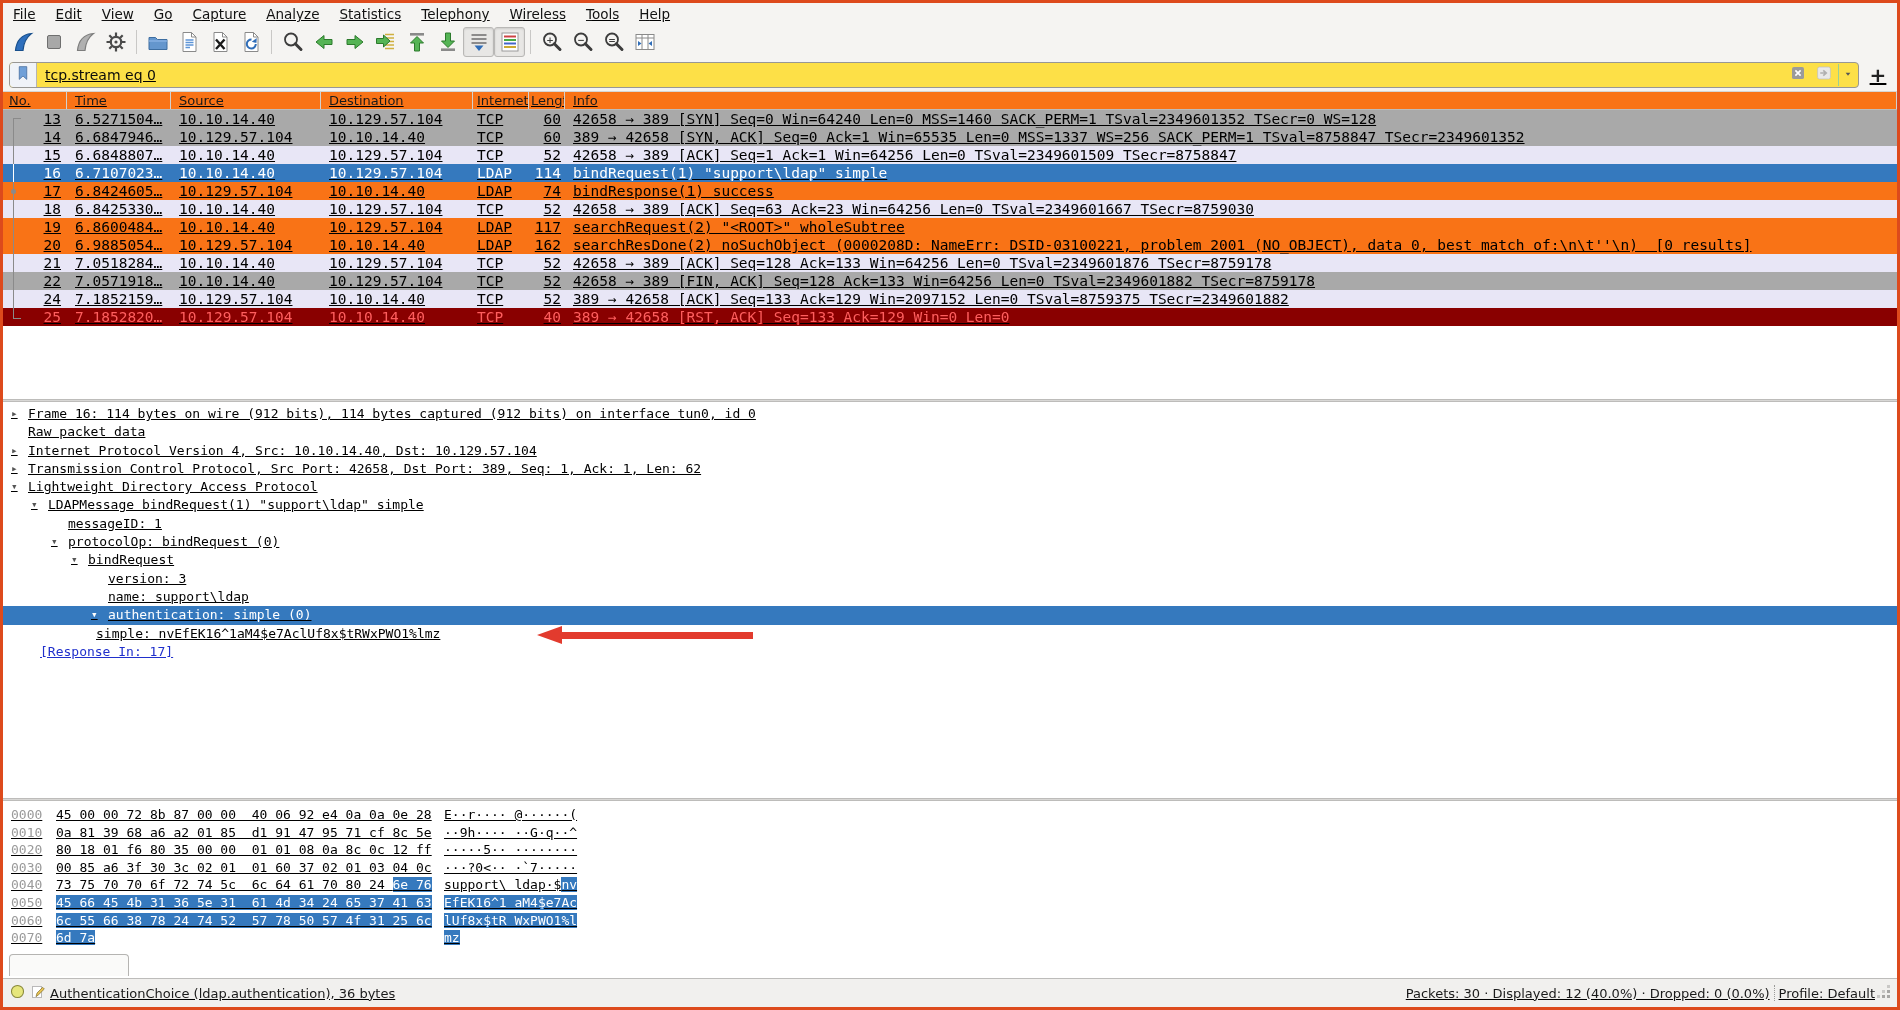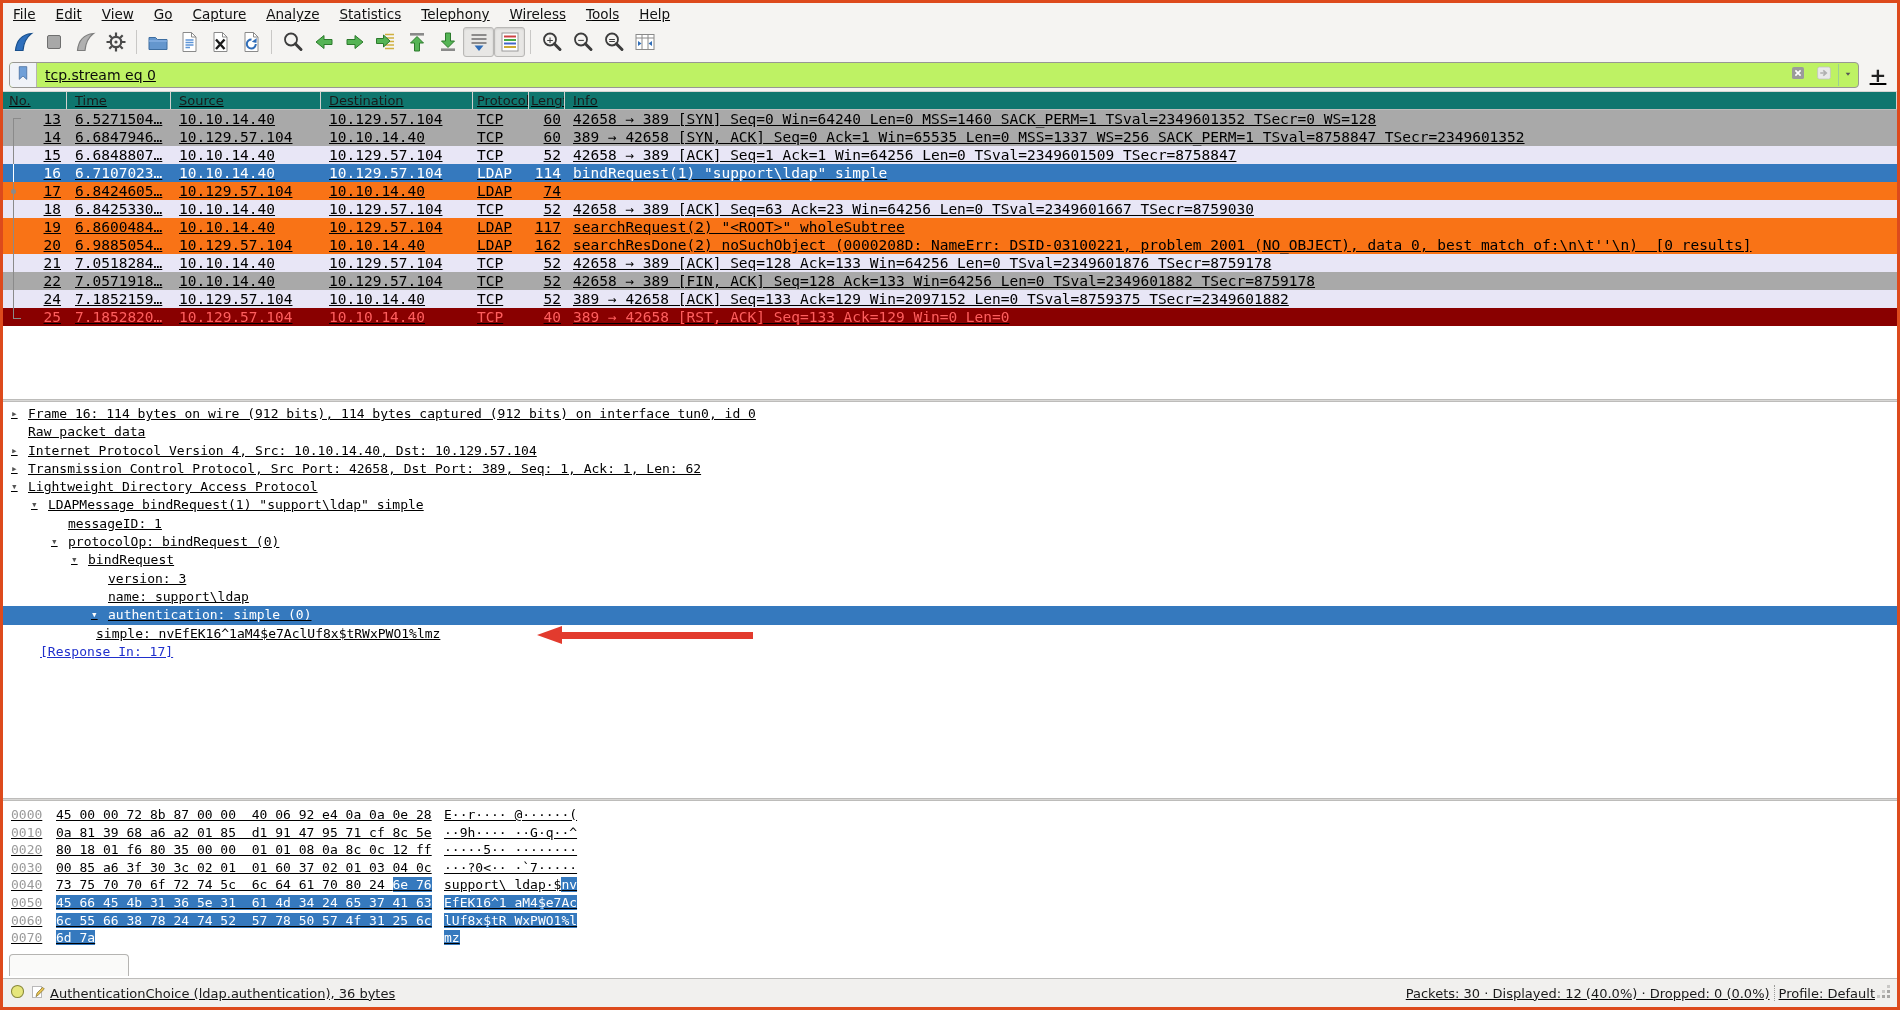--- a/index.html
+++ b/index.html
@@ -25,34 +25,34 @@
            padding-left:4px;flex:0 0 auto;}
   .tbtn{width:31px;height:30px;display:flex;align-items:center;justify-content:center;
         border:1px solid transparent;border-radius:3px;background:transparent;}
   .tbtn.pressed{border:1px solid #b9b8b6;background:#e8e7e5;box-shadow:inset 0 1px 2px rgba(0,0,0,.12);}
   .tsep{width:1px;height:24px;background:#c9c8c6;margin:0 5px;}
   .tbtn svg{display:block;}
 
   
   #filterbar{height:33px;background:var(--toolbg);display:flex;align-items:center;
              padding:0 6px;gap:6px;flex:0 0 auto;border-bottom:1px solid #d6d5d3;}
-  #filterbox{flex:1;height:26px;border:1px solid #989794;border-radius:4px;background:#bef264;
+  #filterbox{flex:1;height:26px;border:1px solid #989794;border-radius:4px;background:#fde047;
              display:flex;align-items:center;overflow:hidden;}
   #bookmark-btn{width:27px;height:100%;background:#f0f3f8;border-right:1px solid #b5b4b2;
                 display:flex;align-items:center;justify-content:center;}
   #filter-value{flex:1;padding-left:8px;font-size:14px;color:#0b0b0b;font-family:var(--sans);white-space:pre;}
   .fbtn{width:24px;height:22px;display:flex;align-items:center;justify-content:center;margin-right:2px;}
   #caret-btn{width:18px;border-left:1px solid #9ccf92;}
   #plus-btn{width:26px;height:26px;display:flex;align-items:center;justify-content:center;
             font-size:20px;font-weight:bold;color:#222;}
 
   
   #packet-list{height:307px;flex:0 0 auto;display:flex;flex-direction:column;background:#fff;overflow:hidden;}
   #plheader{display:grid;grid-template-columns:64px 104px 150px 152px 56px 36px 1fr;
-            height:18px;background:#0f766e;border-bottom:1px solid #bdbcba;
+            height:18px;background:#f97316;border-bottom:1px solid #bdbcba;
             font-size:13px;color:#1a1a1a;flex:0 0 auto;}
   #plheader .hc{border-right:1px solid #d2d1cf;line-height:17px;white-space:nowrap;overflow:hidden;}
   .prow{display:grid;grid-template-columns:64px 104px 150px 152px 56px 36px 1fr;height:18px;
         font-family:var(--mono);font-size:14.5px;line-height:18px;white-space:pre;overflow:hidden;color:#000;}
   .prow span{overflow:hidden;}
   .c-no{text-align:right;padding-right:6px;position:relative;}
   .c-time,.c-src,.c-dst,.c-info{padding-left:8px;}
   .c-proto{padding-left:4px;}
   .c-len{text-align:right;padding-right:4px;}
   .row-gray{background:#a9a9a9;}
@@ -340,30 +340,30 @@
     </div>
     <div id="plus-btn">+</div>
   </div>
 
   <div id="packet-list">
     <div id="plheader">
         <div class="hc" style="padding-left: 6px;">No.</div>
         <div class="hc" style="padding-left: 8px;">Time</div>
         <div class="hc" style="padding-left: 8px;">Source</div>
         <div class="hc" style="padding-left: 8px;">Destination</div>
-        <div class="hc" style="padding-left: 4px;">Protocol</div>
+        <div class="hc" style="padding-left: 4px;">Internet</div>
         <div class="hc" style="padding-left: 2px;">Length</div>
         <div class="hc" style="padding-left: 8px;">Info</div>
       </div>
     <div id="plrows">
         <div class="prow row-gray"><span class="c-no">13<i class="mk mk-start"></i></span><span class="c-time">6.5271504…</span><span class="c-src">10.10.14.40</span><span class="c-dst">10.129.57.104</span><span class="c-proto">TCP</span><span class="c-len">60</span><span class="c-info">42658 → 389 [SYN] Seq=0 Win=64240 Len=0 MSS=1460 SACK_PERM=1 TSval=2349601352 TSecr=0 WS=128</span></div>
         <div class="prow row-gray"><span class="c-no">14<i class="mk mk-line"></i></span><span class="c-time">6.6847946…</span><span class="c-src">10.129.57.104</span><span class="c-dst">10.10.14.40</span><span class="c-proto">TCP</span><span class="c-len">60</span><span class="c-info">389 → 42658 [SYN, ACK] Seq=0 Ack=1 Win=65535 Len=0 MSS=1337 WS=256 SACK_PERM=1 TSval=8758847 TSecr=2349601352</span></div>
         <div class="prow row-tcp"><span class="c-no">15<i class="mk mk-line"></i></span><span class="c-time">6.6848807…</span><span class="c-src">10.10.14.40</span><span class="c-dst">10.129.57.104</span><span class="c-proto">TCP</span><span class="c-len">52</span><span class="c-info">42658 → 389 [ACK] Seq=1 Ack=1 Win=64256 Len=0 TSval=2349601509 TSecr=8758847</span></div>
         <div class="prow row-selected"><span class="c-no">16<i class="mk mk-line"></i></span><span class="c-time">6.7107023…</span><span class="c-src">10.10.14.40</span><span class="c-dst">10.129.57.104</span><span class="c-proto">LDAP</span><span class="c-len">114</span><span class="c-info">bindRequest(1) "support\ldap" simple</span></div>
-        <div class="prow row-ldap"><span class="c-no">17<i class="mk mk-dot"></i></span><span class="c-time">6.8424605…</span><span class="c-src">10.129.57.104</span><span class="c-dst">10.10.14.40</span><span class="c-proto">LDAP</span><span class="c-len">74</span></div>
+        <div class="prow row-ldap"><span class="c-no">17<i class="mk mk-dot"></i></span><span class="c-time">6.8424605…</span><span class="c-src">10.129.57.104</span><span class="c-dst">10.10.14.40</span><span class="c-proto">LDAP</span><span class="c-len">74</span><span class="c-info">bindResponse(1) success</span></div>
         <div class="prow row-tcp"><span class="c-no">18<i class="mk mk-line"></i></span><span class="c-time">6.8425330…</span><span class="c-src">10.10.14.40</span><span class="c-dst">10.129.57.104</span><span class="c-proto">TCP</span><span class="c-len">52</span><span class="c-info">42658 → 389 [ACK] Seq=63 Ack=23 Win=64256 Len=0 TSval=2349601667 TSecr=8759030</span></div>
         <div class="prow row-ldap"><span class="c-no">19<i class="mk mk-line"></i></span><span class="c-time">6.8600484…</span><span class="c-src">10.10.14.40</span><span class="c-dst">10.129.57.104</span><span class="c-proto">LDAP</span><span class="c-len">117</span><span class="c-info">searchRequest(2) "&lt;ROOT&gt;" wholeSubtree</span></div>
         <div class="prow row-ldap"><span class="c-no">20<i class="mk mk-line"></i></span><span class="c-time">6.9885054…</span><span class="c-src">10.129.57.104</span><span class="c-dst">10.10.14.40</span><span class="c-proto">LDAP</span><span class="c-len">162</span><span class="c-info">searchResDone(2) noSuchObject (0000208D: NameErr: DSID-03100221, problem 2001 (NO_OBJECT), data 0, best match of:\n\t''\n)  [0 results]</span></div>
         <div class="prow row-tcp"><span class="c-no">21<i class="mk mk-line"></i></span><span class="c-time">7.0518284…</span><span class="c-src">10.10.14.40</span><span class="c-dst">10.129.57.104</span><span class="c-proto">TCP</span><span class="c-len">52</span><span class="c-info">42658 → 389 [ACK] Seq=128 Ack=133 Win=64256 Len=0 TSval=2349601876 TSecr=8759178</span></div>
         <div class="prow row-gray"><span class="c-no">22<i class="mk mk-line"></i></span><span class="c-time">7.0571918…</span><span class="c-src">10.10.14.40</span><span class="c-dst">10.129.57.104</span><span class="c-proto">TCP</span><span class="c-len">52</span><span class="c-info">42658 → 389 [FIN, ACK] Seq=128 Ack=133 Win=64256 Len=0 TSval=2349601882 TSecr=8759178</span></div>
         <div class="prow row-tcp"><span class="c-no">24<i class="mk mk-line"></i></span><span class="c-time">7.1852159…</span><span class="c-src">10.129.57.104</span><span class="c-dst">10.10.14.40</span><span class="c-proto">TCP</span><span class="c-len">52</span><span class="c-info">389 → 42658 [ACK] Seq=133 Ack=129 Win=2097152 Len=0 TSval=8759375 TSecr=2349601882</span></div>
         <div class="prow row-rst"><span class="c-no">25<i class="mk mk-end"></i></span><span class="c-time">7.1852820…</span><span class="c-src">10.129.57.104</span><span class="c-dst">10.10.14.40</span><span class="c-proto">TCP</span><span class="c-len">40</span><span class="c-info">389 → 42658 [RST, ACK] Seq=133 Ack=129 Win=0 Len=0</span></div>
       </div>
     <div id="plfiller"></div>
   </div>

